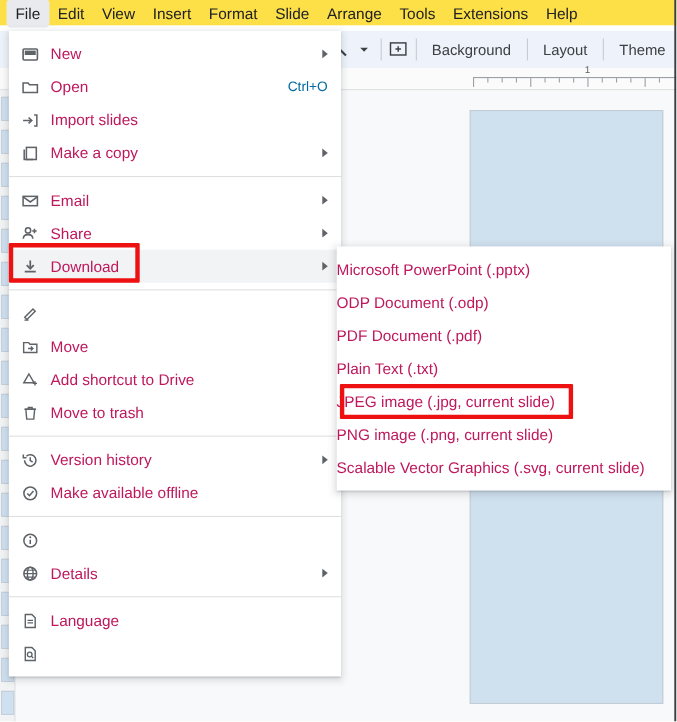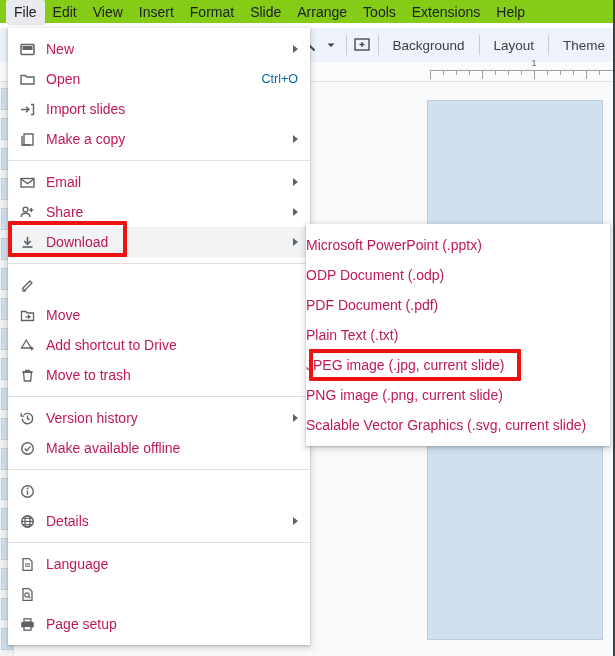--- a/index.html
+++ b/index.html
@@ -7,21 +7,21 @@
     width: 615px; height: 656px;
     font-family: "Liberation Sans", sans-serif;
     background: #ffffff;
     overflow: hidden;
   }
   #app { position: relative; width: 615px; height: 656px; background: #fff; }
 
   
   .menubar {
     position: absolute; top: 0; left: 0; width: 615px; height: 23px;
-    background: #84cc16;
+    background: #fde047;
     display: flex; align-items: center;
     padding-left: 6px;
     z-index: 5;
   }
   .menubar-item {
     font-size: 14px; color: #202124;
     padding: 4px 8px; border-radius: 4px;
     line-height: 18px; white-space: nowrap;
   }
   .menubar-item.active { background: #e8eaed; }
@@ -405,31 +405,20 @@
       <span class="mi-icon">
         <svg width="17" height="17" viewBox="0 0 17 17">
             <path d="M4 2.6 h6 l3 3 v8.8 H4 Z" fill="none" stroke="#5f6368" stroke-width="1.3"></path>
             <circle cx="8" cy="9" r="2.1" fill="none" stroke="#5f6368" stroke-width="1.2"></circle>
             <line x1="9.5" y1="10.5" x2="11.2" y2="12.2" stroke="#5f6368" stroke-width="1.2"></line>
           </svg>
       </span>
       <span class="mi-label"></span>
     </div>
 
-    <div class="mi">
-      <span class="mi-icon">
-        <svg width="17" height="17" viewBox="0 0 17 17">
-            <rect x="2.2" y="6" width="12.6" height="5.4" rx="1" fill="#5f6368"></rect>
-            <rect x="5" y="2.8" width="7" height="3.2" fill="none" stroke="#5f6368" stroke-width="1.3"></rect>
-            <rect x="5" y="10.4" width="7" height="3.8" fill="#fff" stroke="#5f6368" stroke-width="1.3"></rect>
-          </svg>
-      </span>
-      <span class="mi-label">Page setup</span>
-      <span class="mi-accel"></span>
-    </div>
   </div>
 
   <div class="menu" id="download-submenu">
     <div class="mi sub">
       <span class="mi-label">Microsoft PowerPoint (.pptx)</span>
     </div>
     <div class="mi sub">
       <span class="mi-label">ODP Document (.odp)</span>
     </div>
     <div class="mi sub">

